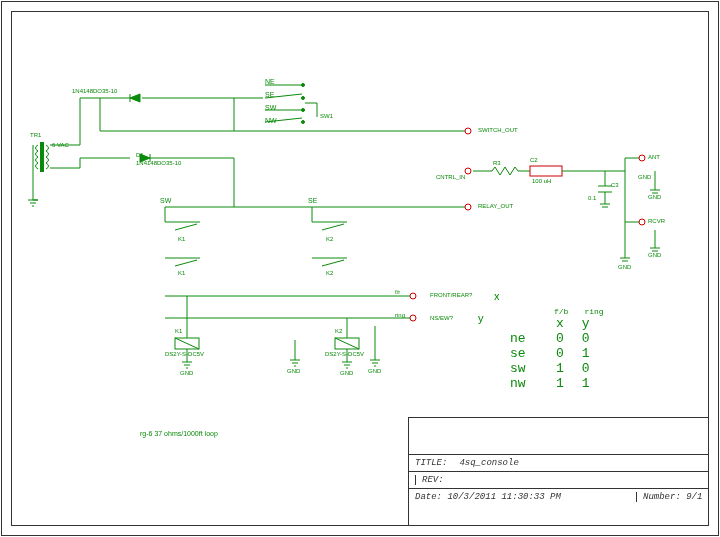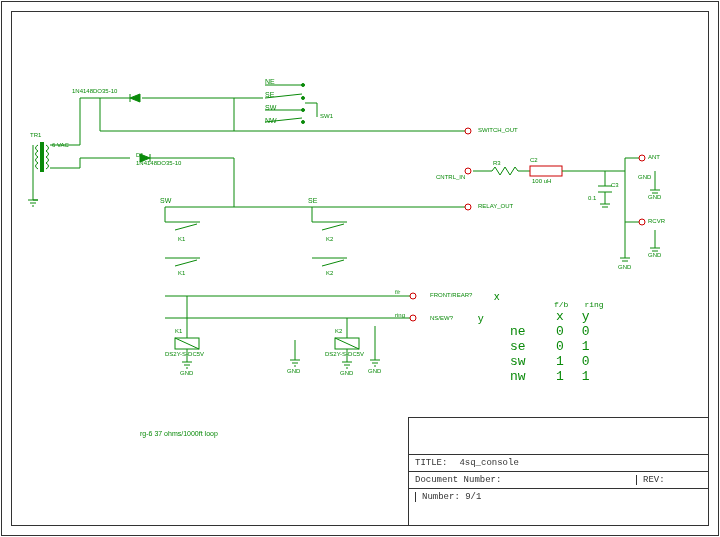--- a/index.html
+++ b/index.html
@@ -46,21 +46,21 @@
     font-family: 'Courier New', monospace;
   }
   .title-block .row {
     border-bottom: 1px solid #333;
     padding: 3px 6px;
     display: flex;
   }
   .title-block .row:last-child { border-bottom: none; }
   .title-block .cell { flex: 1; }
   .title-block .split { border-left: 1px solid #333; padding-left: 6px; width: 60px; flex: none; }
-  .ttl { font-family: 'Courier New', monospace; }
+  .ttl { font-family: 'Courier New', monospace; font-style: italic; }
   svg.wires {
     position: absolute;
     left: 0; top: 0;
     width: 720px; height: 537px;
   }
   .table-xy {
     position: absolute;
     font-family: 'Courier New', monospace;
     color: #0a8a0a;
     font-size: 13px;
@@ -252,21 +252,21 @@
   <div class="lbl tiny" style="left:618px; top:264px;">GND</div>
   <div class="lbl tiny" style="left:638px; top:174px;">GND</div>
 
   <div class="lbl tiny" style="left:395px; top:289px;">f/r</div>
   <div class="lbl tiny" style="left:395px; top:312px;">ring</div>
   <div class="lbl tiny" style="left:430px; top:292px;">FRONT/REAR?</div>
   <div class="lbl tiny" style="left:430px; top:315px;">NS/EW?</div>
   <div class="lbl big" style="left:494px; top:290px;">x</div>
   <div class="lbl big" style="left:478px; top:312px;">y</div>
 
-  <div class="table-xy" style="left:510px; top:300px;">
+  <div class="table-xy" style="left:510px; top:307px;">
     <div style="display:flex; gap:16px;">
       <div style="width:28px;"></div>
       <div class="hdr">f/b</div>
       <div class="hdr">ring</div>
     </div>
     <div style="display:flex; gap:18px;">
       <div style="width:28px;"></div>
       <div>x</div>
       <div>y</div>
     </div>
@@ -295,23 +295,26 @@
   <div class="lbl" style="left:140px; top:430px; color:#0a8a0a;">rg-6  37 ohms/1000ft loop</div>
 
   <div class="title-block">
     <div class="row" style="height:30px;"></div>
     <div class="row">
       <span class="ttl">TITLE:</span>
       <span style="width:12px;"></span>
       <span class="ttl">4sq_console</span>
     </div>
     <div class="row">
-      <span class="cell ttl">Document Number:</span>
       <span class="split ttl">REV:</span>
     </div>
     <div class="row">
+      <span class="cell">
+        <span class="ttl">Date:</span>
+        <span class="ttl">10/3/2011  11:30:33 PM</span>
+      </span>
       <span class="split">
         <span class="ttl">Number:</span>
         <span class="ttl">9/1</span>
       </span>
     </div>
   </div>
 </div>
 
 </body></html>

